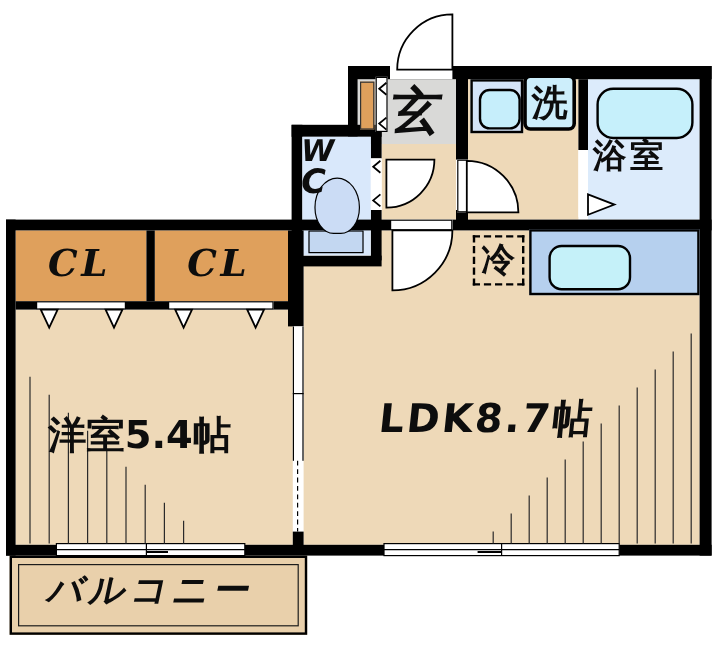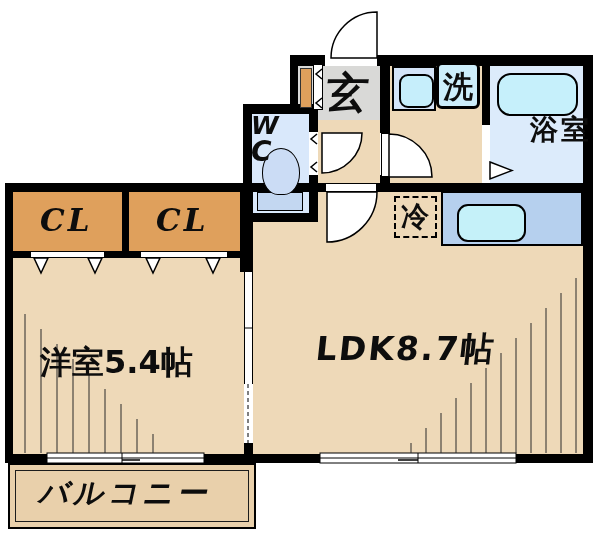--- a/index.html
+++ b/index.html
@@ -165,21 +165,21 @@
 
   <div class="label" style="left:326px;top:72px;font-size:42px;transform:skewX(-8deg);">玄</div>
 
   <div class="label" style="left:251px;top:113px;font-size:25px;font-style:italic;line-height:26px;">
     <div>W</div>
     <div style="font-size:28px;">C</div>
   </div>
 
   <div class="label" style="left:443px;top:72px;font-size:30px;">洗</div>
 
-  <div class="label" style="left:494px;top:116px;font-size:28px;letter-spacing:3px;margin-left:36px;">浴室</div>
+  <div class="label" style="left:494px;top:116px;font-size:28px;letter-spacing:3px;">浴室</div>
 
   <div class="label" style="left:401px;top:203px;font-size:28px;">冷</div>
 
   <div class="label" style="left:40px;top:205px;font-size:31px;font-family:'DejaVu Serif',serif;font-style:italic;letter-spacing:3px;">CL</div>
 
   <div class="label" style="left:156px;top:205px;font-size:31px;font-family:'DejaVu Serif',serif;font-style:italic;letter-spacing:3px;">CL</div>
 
   <div class="label" style="left:40px;top:346px;font-size:32px;text-align:right;">洋室5.4帖</div>
 
   <div class="label" style="left:316px;top:332px;font-size:33px;letter-spacing:2px;transform:skewX(-6deg);">LDK8.7帖</div>

